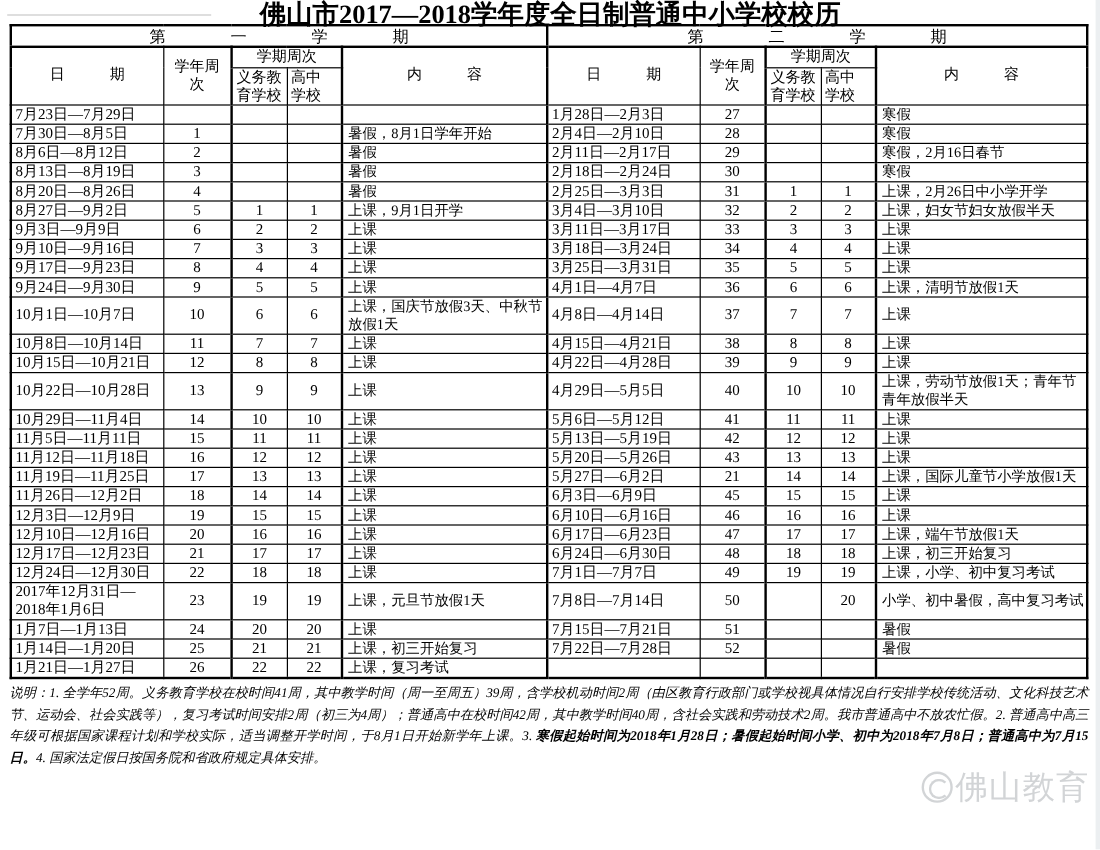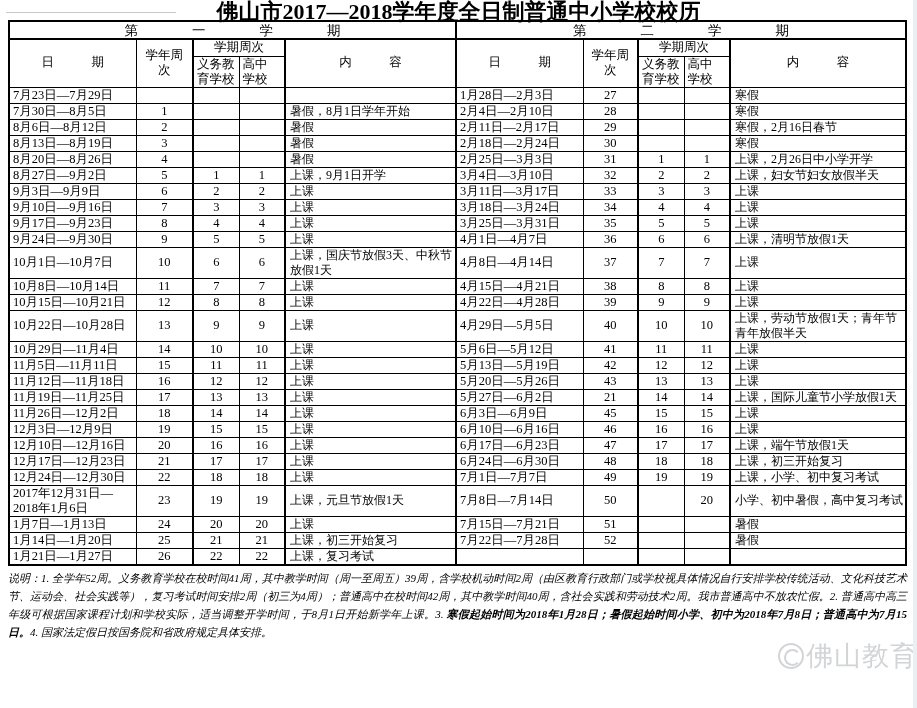--- a/index.html
+++ b/index.html
@@ -44,21 +44,21 @@
     width: 899px; margin: 3px 8px 0 8px;
     font-size: 11px; line-height: 18px;
     text-align: justify;
     font-style: italic;
   }
   .notes .bold { font-weight: bold; }
   .watermark {
     position:absolute; left:768px; top:638px; width:150px;
     color:#8a9096; opacity:0.38; pointer-events:none;
     font-size:27px; letter-spacing:1px; white-space:nowrap;
-    display:flex; align-items:center; gap:2px;justify-content:flex-end;
+    display:flex; align-items:center; gap:2px;
   }
   .wm-logo {
     width:26px; height:26px; border:2.5px solid #8a9096; border-radius:50%;
     position:relative; flex:0 0 auto;
   }
   .wm-logo::after{
     content:""; position:absolute; left:4px; top:4px; width:13px; height:13px;
     border:2.5px solid #8a9096; border-right-color:transparent; border-radius:50%;
   }
   .edge-shade { position:absolute; right:0; top:0; width:4px; height:708px; background:#eceff1; }

